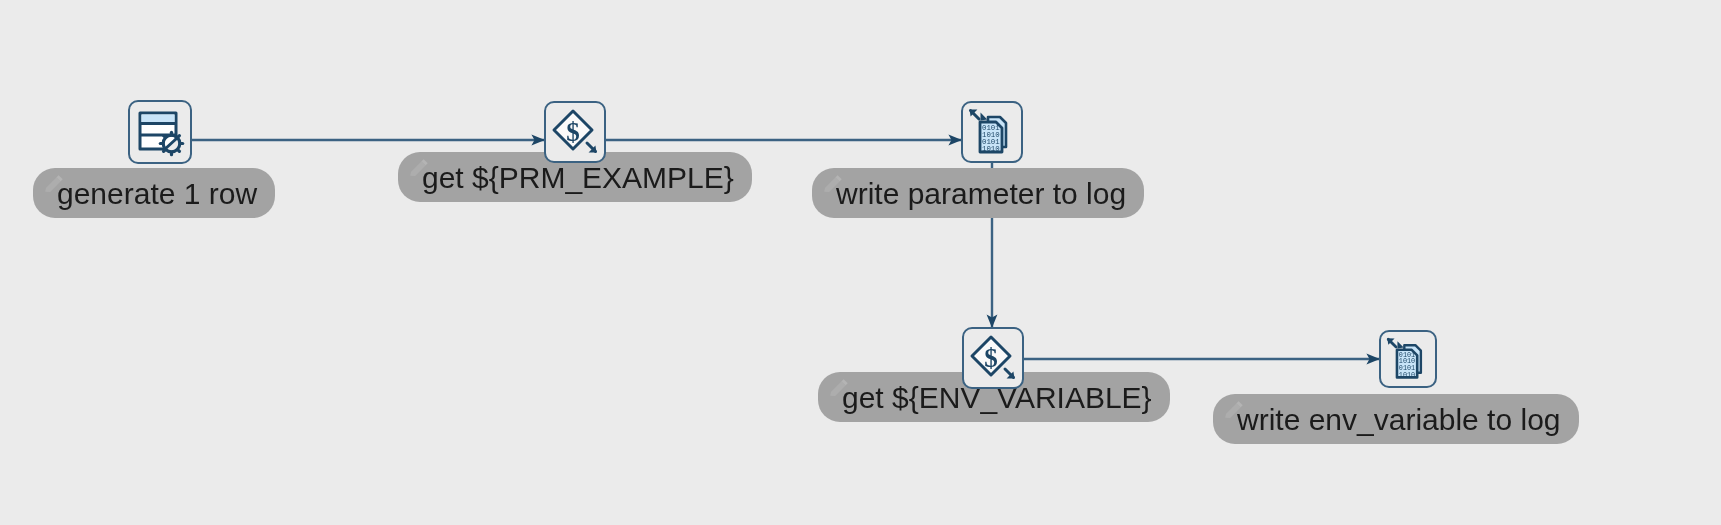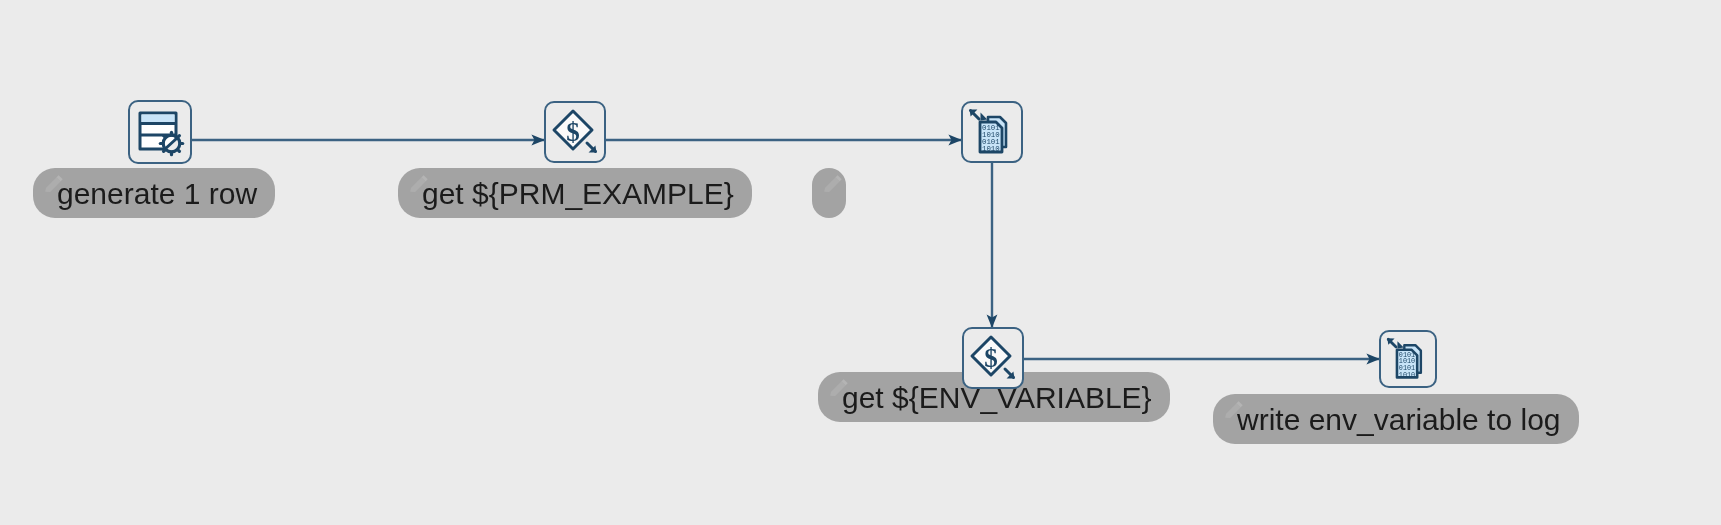--- a/index.html
+++ b/index.html
@@ -98,33 +98,34 @@
   </svg>
 
   <div class="node-label" style="left:33px; top:168px;">
     <svg class="pencil" viewBox="0 0 24 24">
       <path d="M3.5 20.5 L4.4 16.1 L15.9 4.6 L20.4 9.1 L8.9 20.6 Z" fill="#b8b8b8"></path>
       <path d="M15.9 4.6 L18.1 2.4 L22.6 6.9 L20.4 9.1 Z" fill="#c6c6c6"></path>
     </svg>
     <span class="label-text">generate 1 row</span>
   </div>
 
-  <div class="node-label" style="left:398px; top:168px;">
+  <div class="node-label" style="left:398px; top:152px;">
     <svg class="pencil" viewBox="0 0 24 24">
       <path d="M3.5 20.5 L4.4 16.1 L15.9 4.6 L20.4 9.1 L8.9 20.6 Z" fill="#b8b8b8"></path>
       <path d="M15.9 4.6 L18.1 2.4 L22.6 6.9 L20.4 9.1 Z" fill="#c6c6c6"></path>
     </svg>
     <span class="label-text">get ${PRM_EXAMPLE}</span>
   </div>
 
   <div class="node-label" style="left:812px; top:168px;">
     <svg class="pencil" viewBox="0 0 24 24">
       <path d="M3.5 20.5 L4.4 16.1 L15.9 4.6 L20.4 9.1 L8.9 20.6 Z" fill="#b8b8b8"></path>
       <path d="M15.9 4.6 L18.1 2.4 L22.6 6.9 L20.4 9.1 Z" fill="#c6c6c6"></path>
     </svg>
+    <span class="label-text">write parameter to log</span>
   </div>
 
   <div class="node-label" style="left:818px; top:372px;">
     <svg class="pencil" viewBox="0 0 24 24">
       <path d="M3.5 20.5 L4.4 16.1 L15.9 4.6 L20.4 9.1 L8.9 20.6 Z" fill="#b8b8b8"></path>
       <path d="M15.9 4.6 L18.1 2.4 L22.6 6.9 L20.4 9.1 Z" fill="#c6c6c6"></path>
     </svg>
     <span class="label-text">get ${ENV_VARIABLE}</span>
   </div>
 

